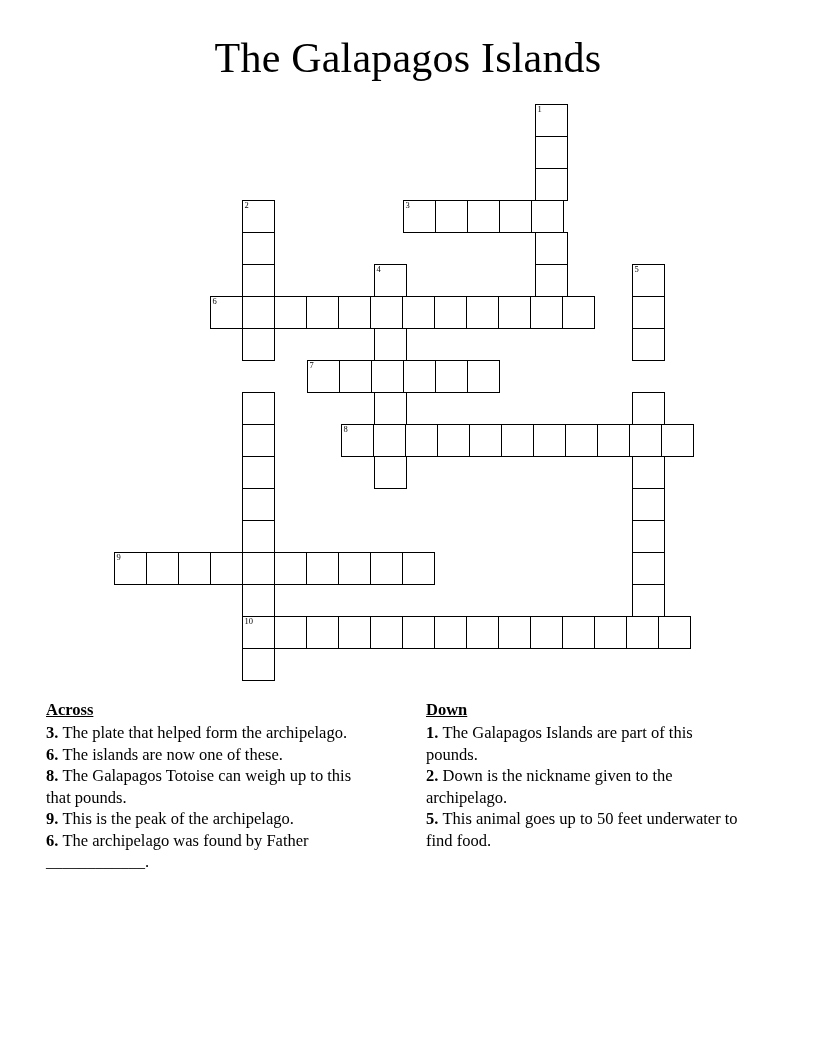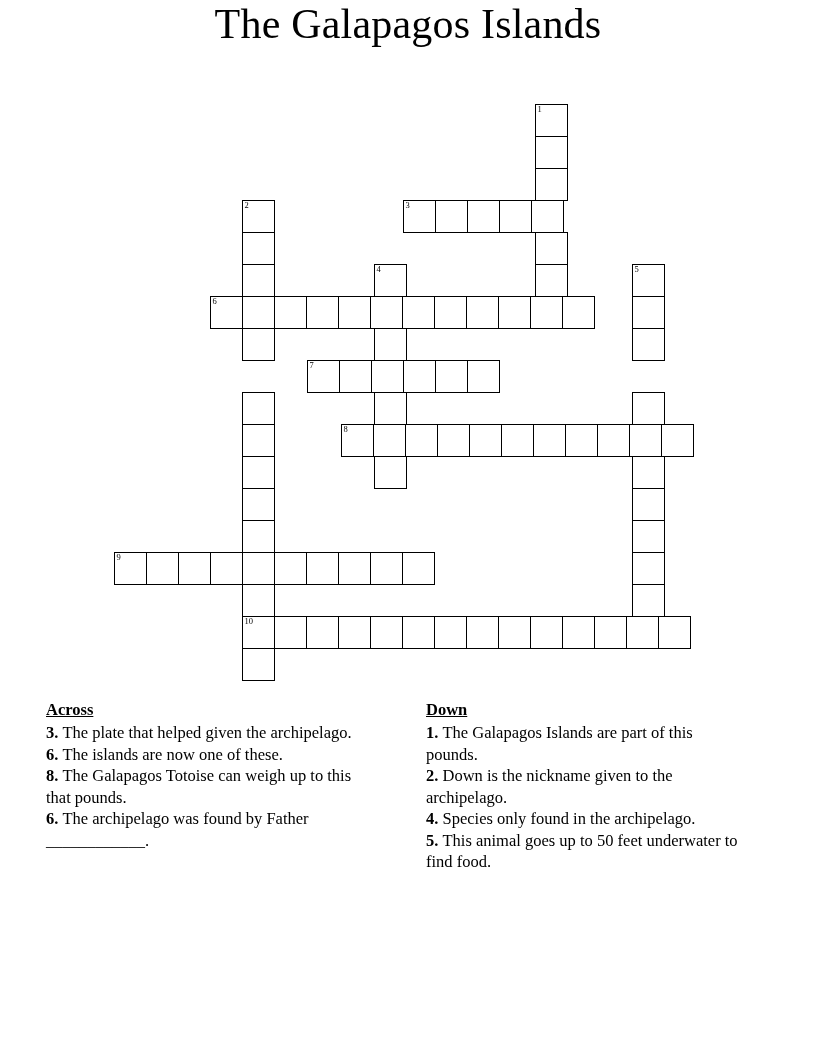--- a/index.html
+++ b/index.html
@@ -19,20 +19,21 @@
     position: relative;
     width: 816px;
     height: 1056px;
   }
   #title {
     text-align: center;
     font-family: "Liberation Serif", serif;
     font-size: 42px;
     font-weight: normal;
     margin: 0;
+    padding-top: 34px;
     letter-spacing: 0.2px;
   }
   
   #grid-wrap {
     position: absolute;
     left: 0;
     top: 104px;
     width: 816px;
     height: 600px;
   }
@@ -203,30 +204,30 @@
         <div class="cell" style="left: 626px; top: 512px;"></div>
         <div class="cell" style="left: 658px; top: 512px;"></div>
         <div class="cell" style="left: 242px; top: 544px;"></div>
       </div>
   </div>
 
   <div id="clues">
     <div class="clue-col" id="across-col">
       <div class="clue-heading">Across</div>
       <div id="across-list">
-          <div class="clue"><span class="cnum">3. </span><span>The plate that helped given the archipelago.</span></div>
+          <div class="clue"><span class="cnum">3. </span><span>The plate that helped form the archipelago.</span></div>
           <div class="clue"><span class="cnum">6. </span><span>The islands are now one of these.</span></div>
           <div class="clue"><span class="cnum">8. </span><span>The Galapagos Totoise can weigh up to this that pounds.</span></div>
+          <div class="clue"><span class="cnum">9. </span><span>This is the peak of the archipelago.</span></div>
           <div class="clue"><span class="cnum">6. </span><span>The archipelago was found by Father ____________.</span></div>
         </div>
     </div>
     <div class="clue-col" id="down-col">
       <div class="clue-heading">Down</div>
       <div id="down-list">
           <div class="clue"><span class="cnum">1. </span><span>The Galapagos Islands are part of this pounds.</span></div>
           <div class="clue"><span class="cnum">2. </span><span>Down is the nickname given to the archipelago.</span></div>
-          <div class="clue"><span class="cnum">4. </span><span>Species only found in the archipelago.</span></div>
           <div class="clue"><span class="cnum">5. </span><span>This animal goes up to 50 feet underwater to find food.</span></div>
         </div>
     </div>
   </div>
 
 </div>
 
 </body></html>

